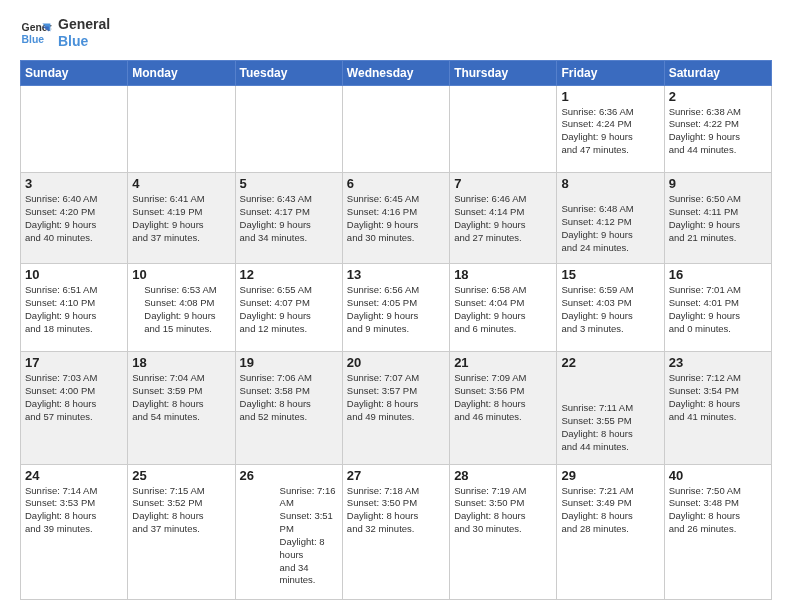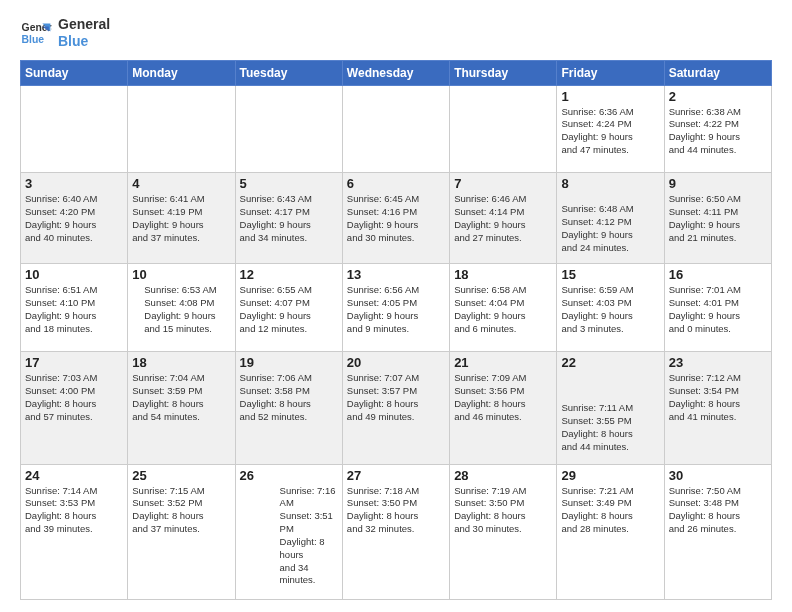--- a/index.html
+++ b/index.html
@@ -330,21 +330,21 @@
 and 30 minutes.</div>
           </td>
           <td>
             <span class="day-number">29</span>
             <div class="day-info" style="white-space: pre-line;">Sunrise: 7:21 AM
 Sunset: 3:49 PM
 Daylight: 8 hours
 and 28 minutes.</div>
           </td>
           <td>
-            <span class="day-number">30</span>
+            <span class="day-number">40</span>
             <div class="day-info" style="white-space: pre-line;">Sunrise: 7:50 AM
 Sunset: 3:48 PM
 Daylight: 8 hours
 and 26 minutes.</div>
           </td>
         </tr>
       </tbody>
   </table>
 </div>
 

